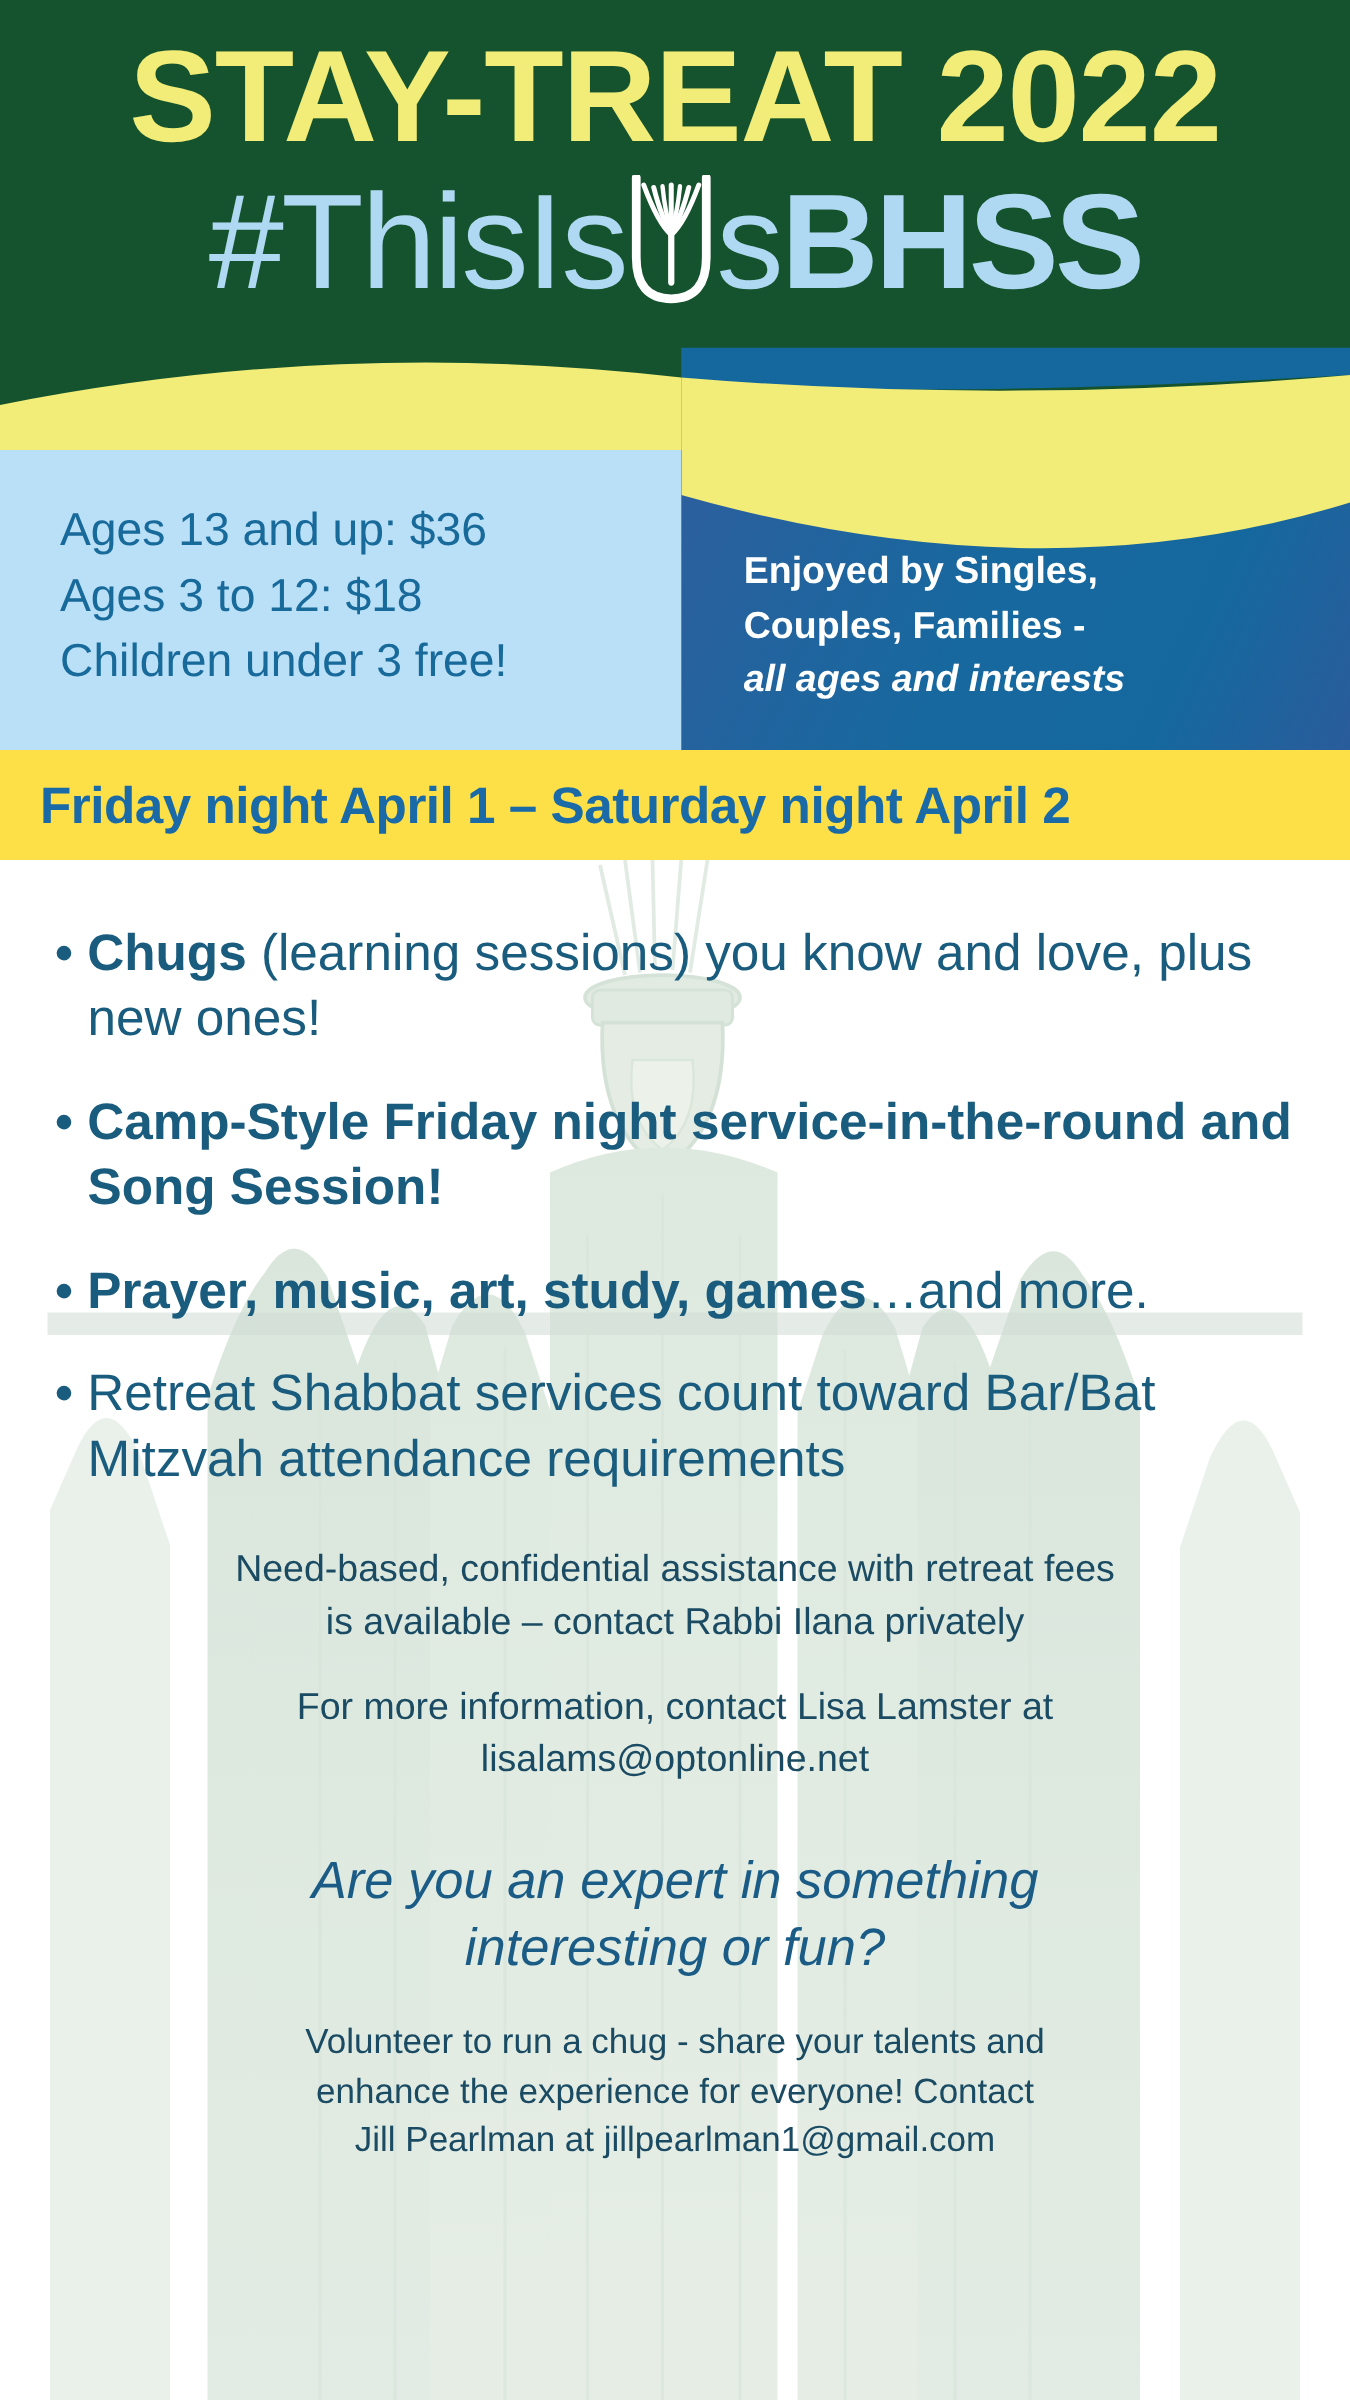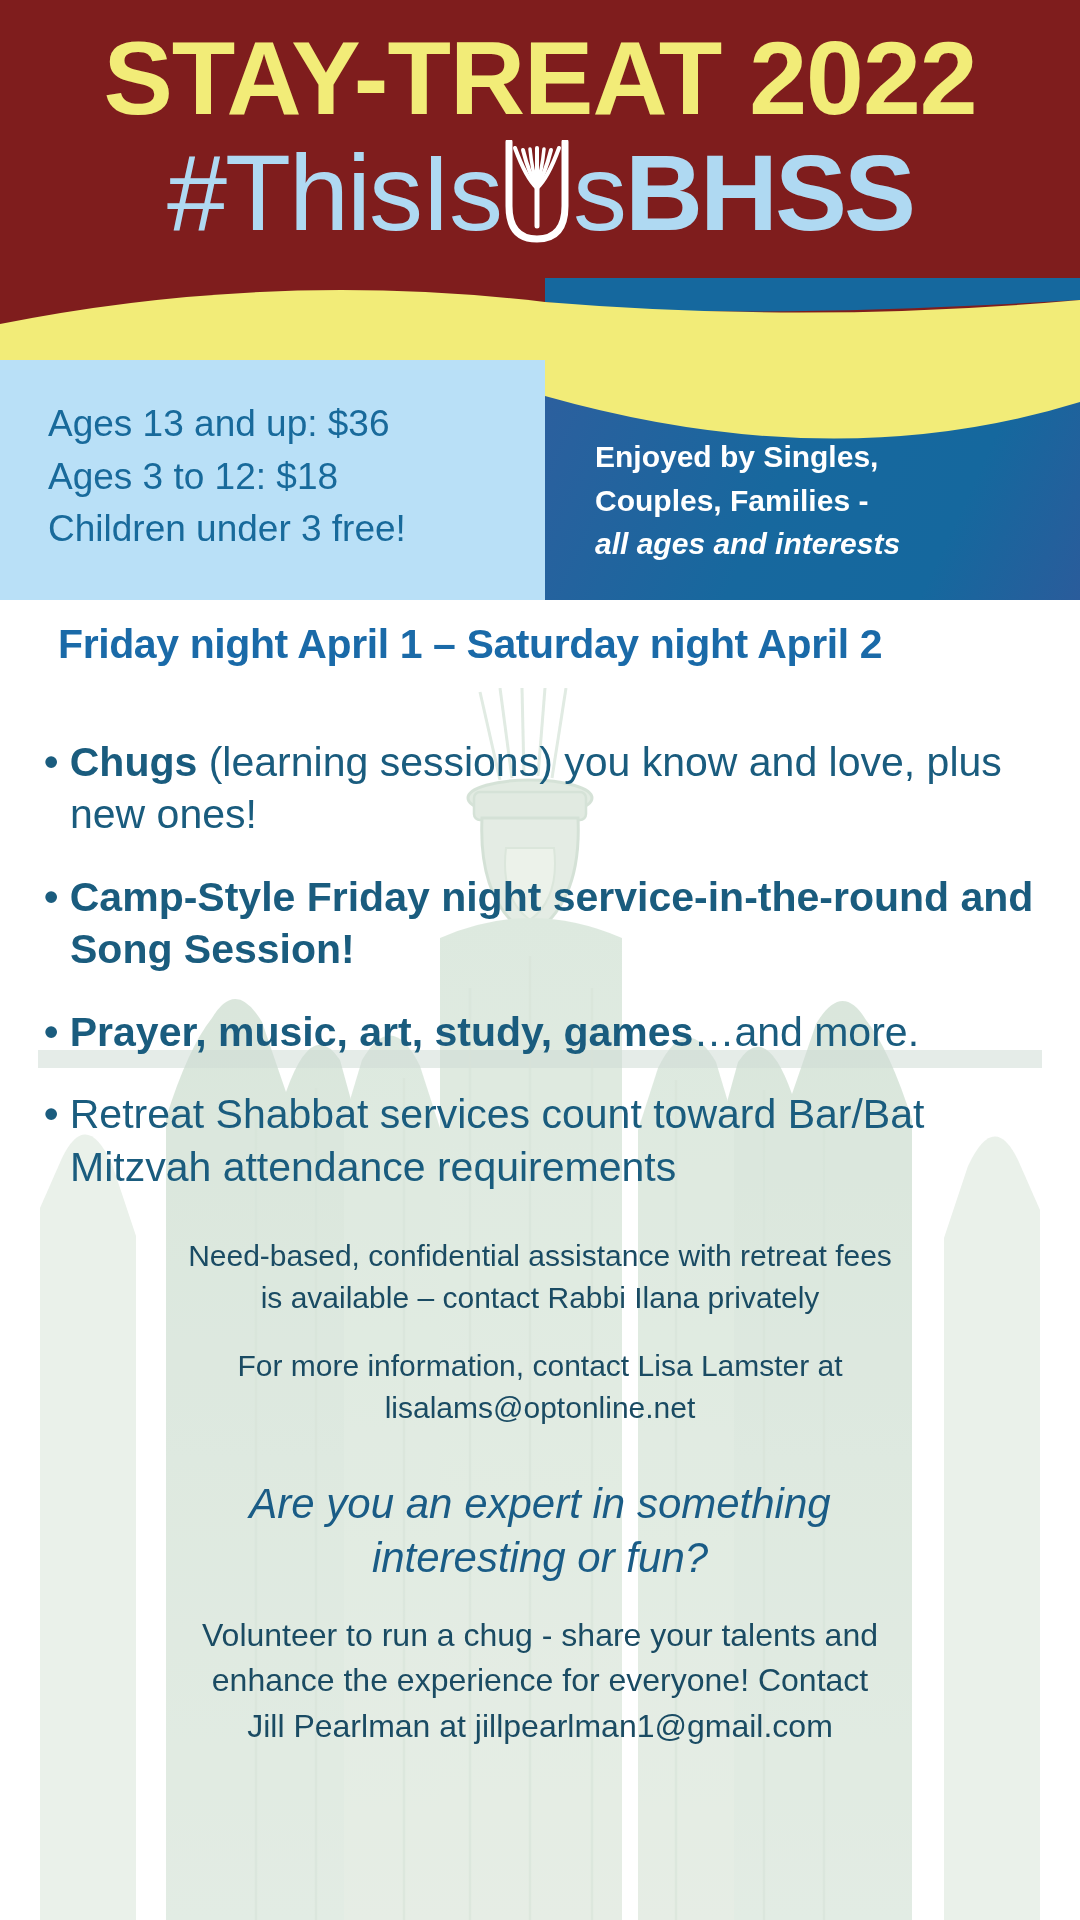--- a/index.html
+++ b/index.html
@@ -8,21 +8,21 @@
     background:#FAF7D2;
     font-family:"Liberation Sans", sans-serif;
     overflow:hidden;
   }
 
   .poster { position:relative; width:1080px; height:1920px; overflow:hidden; background:#FAF7D2; }
 
   
   .header {
     position:absolute; left:0; top:0; width:1080px; height:360px;
-    background:#7f1d1d; overflow:hidden;
+    background:#14532d; overflow:hidden;
   }
   .header-inner { position:relative; z-index:3; padding-top:24px; }
   .title-line1 {
     color:#F2EC78; font-size:104px; font-weight:bold; letter-spacing:-1px;
     text-align:center; line-height:1.05; font-family:"Liberation Sans", sans-serif;
     white-space:nowrap;
   }
   .title-line2 {
     text-align:center; line-height:1.0; margin-top:6px;
     font-size:108px; white-space:nowrap; letter-spacing:-2px;
@@ -58,21 +58,21 @@
   .aud-wave { position:absolute; left:0; top:0; width:535px; height:120px; z-index:2; }
   .aud-text {
     position:relative; z-index:3; color:#FFFFFF; font-size:30px; font-weight:bold;
     line-height:1.45; padding:75px 0 0 50px;
   }
   .aud-text .ital { font-style:italic; }
 
   
   .date-banner {
     position:absolute; left:0; top:600px; width:1080px; height:88px;
-    background:#ffffff; display:flex; align-items:center; padding-left:58px;
+    background:#fde047; display:flex; align-items:center; padding-left:32px;
   }
   .date-text {
     color:#1A6AA8; font-size:41px; font-weight:bold; letter-spacing:-0.4px;
     white-space:nowrap;
   }
 
   
   .body-area {
     position:absolute; left:0; top:688px; width:1080px; height:1232px;
     background:#ffffff; overflow:hidden;
@@ -96,21 +96,21 @@
     text-align:center; color:#1A4B63; font-size:30px; line-height:1.40;
     padding:0 92px; margin-top:26px;
   }
   .para.first { margin-top:42px; }
 
   .expert-head {
     text-align:center; color:#1A5C86; font-size:42px; font-weight:normal;
     font-style:italic; line-height:1.28; margin-top:48px; padding:0 80px;
   }
   .volunteer {
-    text-align:center; color:#1A4B63; font-size:32px; line-height:1.42;
+    text-align:center; color:#1A4B63; font-size:28px; line-height:1.42;
     margin-top:28px; padding:0 70px;
   }
 </style>
 </head>
 <body>
 
 <div class="poster">
 
   <div class="header">
     <div class="header-inner">

